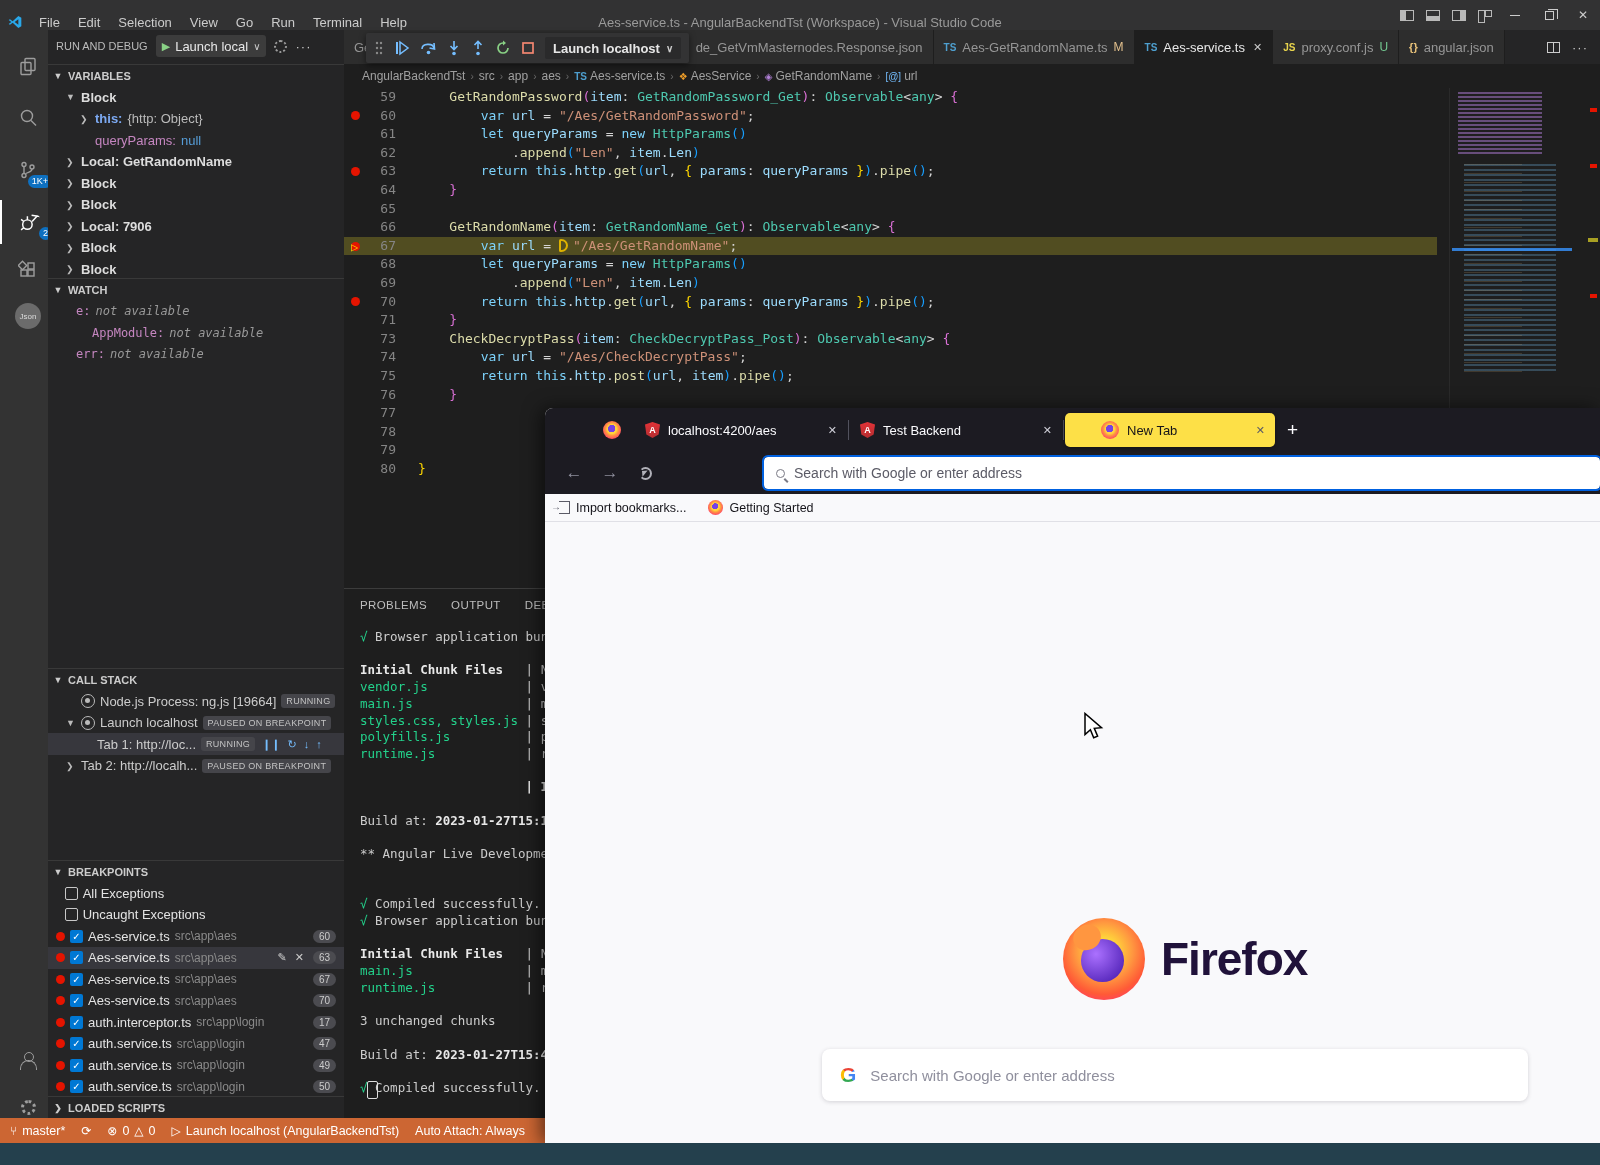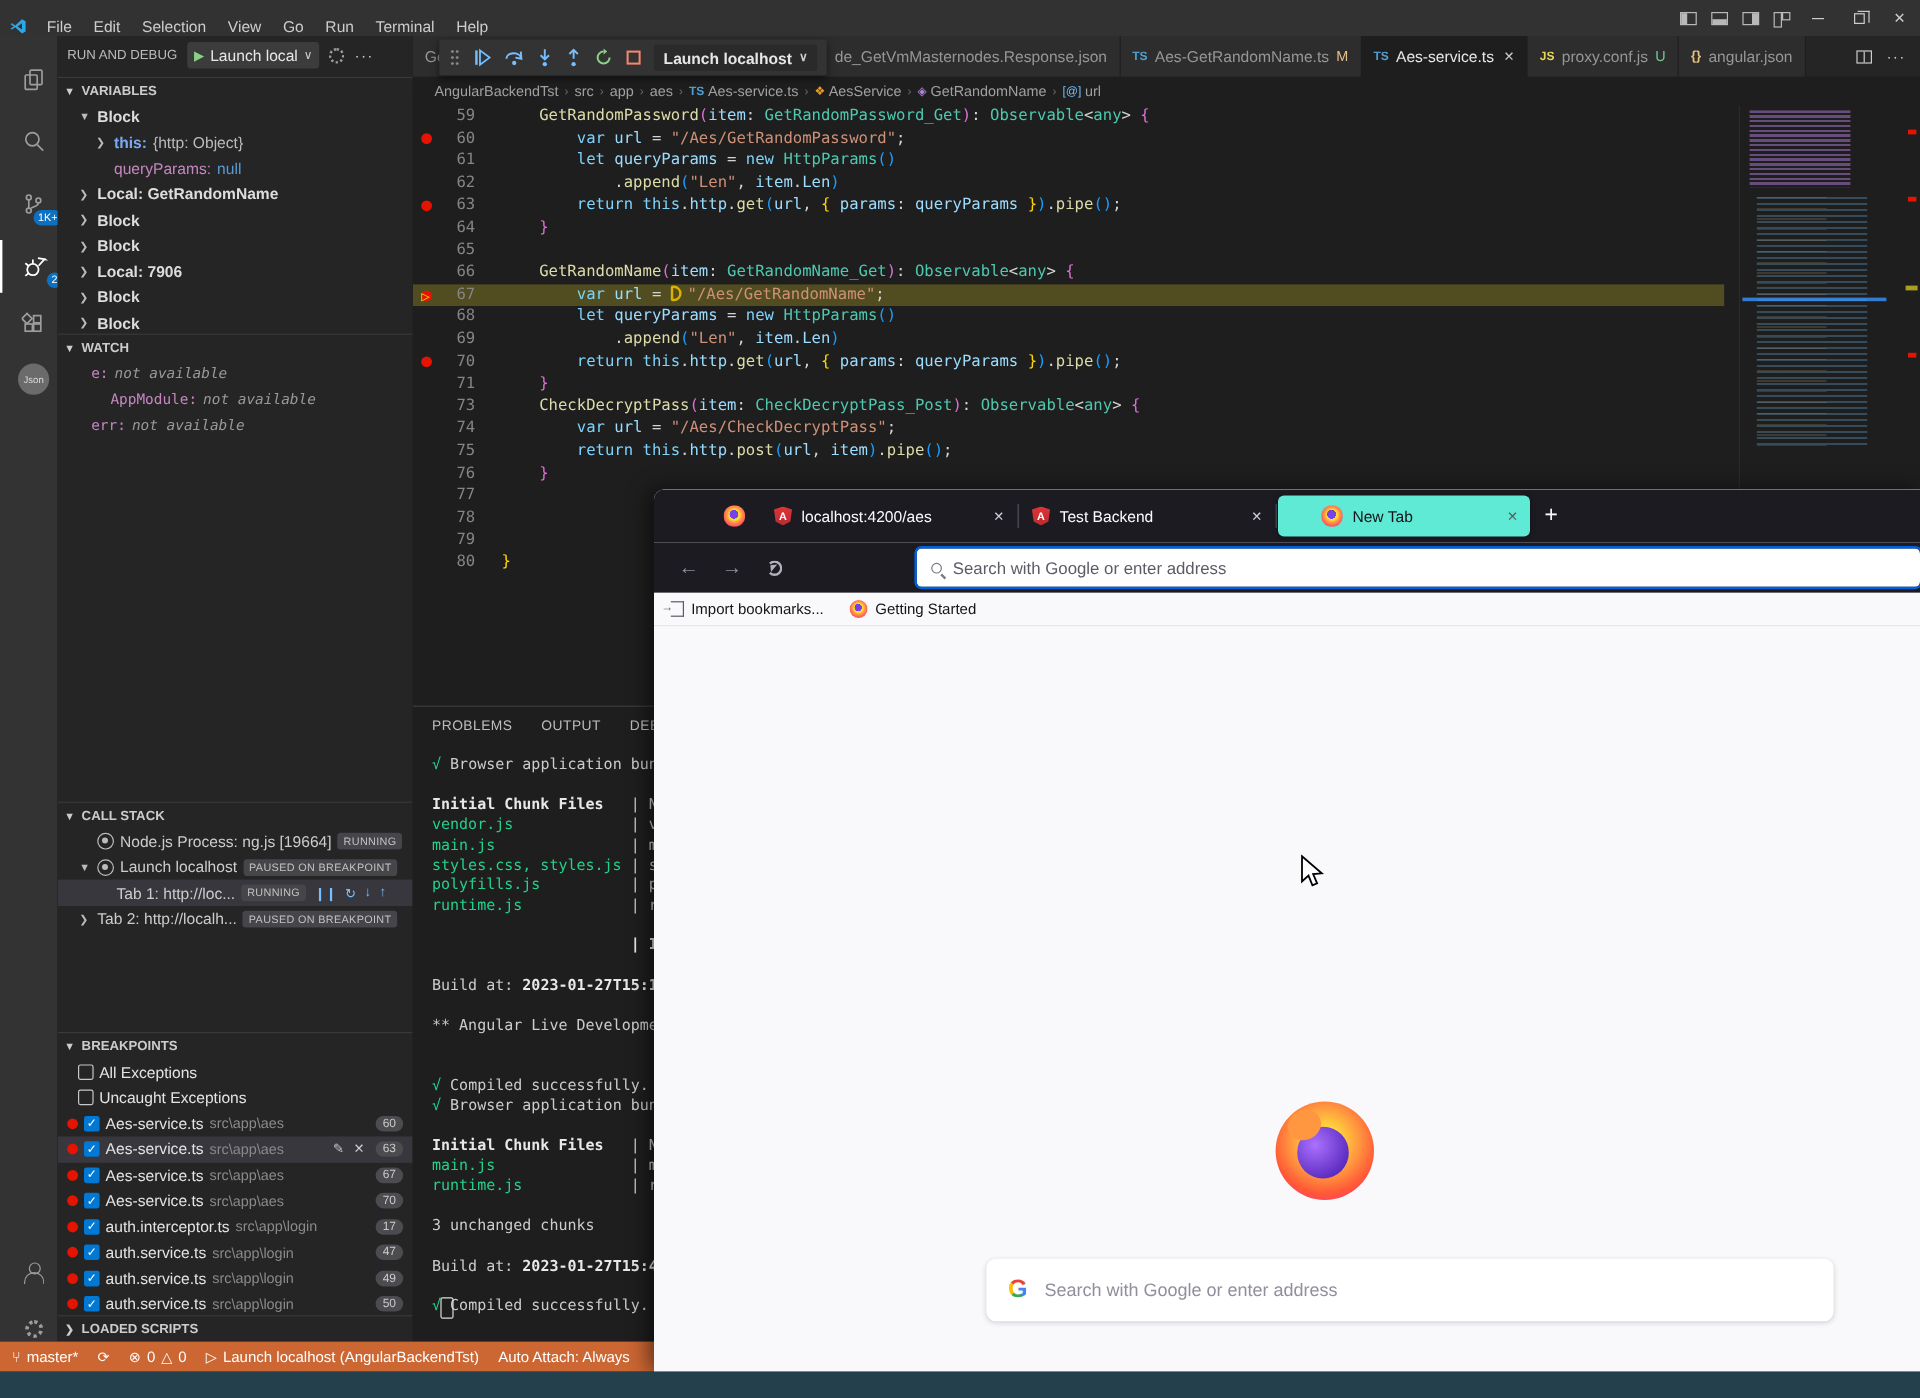--- a/index.html
+++ b/index.html
@@ -132,21 +132,21 @@
   .branch-ico{font-size:12px;}
   .stat-ico{font-size:12px;}
 
   
   #firefox{position:absolute;left:545px;top:408px;width:1055px;height:735px;z-index:10;box-shadow:-4px 0 18px rgba(0,0,0,.55);border-radius:8px 0 0 0;overflow:hidden;background:#f9f9fb;}
   #ff-tabbar{position:absolute;left:0;top:0;right:0;height:44px;background:#1c1b22;display:flex;align-items:center;}
   .ff-logo-s{width:18px;height:18px;border-radius:50%;flex:none;background:radial-gradient(circle at 48% 42%,#7542e5 0 26%,transparent 27%),radial-gradient(circle at 50% 45%,#ffd43b 0 34%,#ff9640 48%,#ff3b6b 78%,#e31587 100%);}
   .ang-shield{width:15px;height:16px;flex:none;clip-path:polygon(50% 0%,100% 16%,91% 78%,50% 100%,9% 78%,0% 16%);background:linear-gradient(180deg,#e23237,#b52e31);color:#fff;font-size:9px;font-weight:bold;display:flex;align-items:center;justify-content:center;}
   .ff-tab{height:34px;margin:5px 0;display:flex;align-items:center;gap:8px;padding:0 10px;color:#fbfbfe;font-size:13px;border-radius:5px;position:relative;}
   .ff-tab .ff-close{margin-left:14px;font-size:11px;color:#cfcfd8;}
-  .ff-tab.active{background:#5eead4;color:#15141a;box-shadow:0 1px 4px rgba(0,0,0,.4);padding-left:36px;}
+  .ff-tab.active{background:#fde047;color:#15141a;box-shadow:0 1px 4px rgba(0,0,0,.4);padding-left:36px;}
   .ff-tab.active .ff-close{color:#5b5b66;}
   .ff-tab-sep{width:1px;height:20px;background:#52525e;margin:0 1px;flex:none;}
   #ff-newtab-btn{color:#fbfbfe;font-size:19px;margin-left:12px;}
   #ff-navbar{position:absolute;left:0;top:44px;right:0;height:42px;background:#1c1b22;display:flex;align-items:center;gap:10px;padding-left:16px;}
   .nav-arrow{color:#8f8f9d;font-size:17px;width:26px;text-align:center;}
   .reload-ico{width:13px;height:13px;border:2px solid #b1b1b9;border-radius:50%;border-left-color:transparent;position:relative;margin:0 6px;}
   .reload-ico::after{content:"";position:absolute;left:-3px;top:-2px;border:4px solid transparent;border-right-color:#b1b1b9;transform:rotate(40deg);}
   #ff-urlbar{margin-left:96px;height:32px;flex:1;background:#fff;border-radius:4px;outline:2px solid #0061e0;display:flex;align-items:center;gap:9px;padding:0 12px;color:#5b5b66;font-size:14px;}
   .mag-ico{width:9px;height:9px;border:1.6px solid #7a7a85;border-radius:50%;position:relative;flex:none;}
   .mag-ico::after{content:"";position:absolute;left:8px;top:8px;width:5px;height:1.6px;background:#7a7a85;transform:rotate(45deg);transform-origin:0 0;}
@@ -181,20 +181,21 @@
     <span id="menubar" style="display: flex;">
         <span class="menu-item">File</span>
         <span class="menu-item">Edit</span>
         <span class="menu-item">Selection</span>
         <span class="menu-item">View</span>
         <span class="menu-item">Go</span>
         <span class="menu-item">Run</span>
         <span class="menu-item">Terminal</span>
         <span class="menu-item">Help</span>
       </span>
+    <span id="title-text">Aes-service.ts - AngularBackendTst (Workspace) - Visual Studio Code</span>
     <span id="win-ctrls">
       <span class="lay-ico l"></span>
       <span class="lay-ico b"></span>
       <span class="lay-ico r"></span>
       <span class="lay-ico g"></span>
       <span class="win-btn">
           <span class="min-glyph"></span>
         </span>
       <span class="win-btn">
           <span class="restore-glyph"></span>
@@ -643,20 +644,21 @@
       <span>Import bookmarks...</span>
     </span>
     <span class="bm-item">
       <span class="ff-logo-s" style="width:15px;height:15px;"></span>
       <span>Getting Started</span>
     </span>
   </div>
   <div id="ff-content">
     <div id="ff-brand">
       <span id="ff-logo-big"></span>
+      <span id="ff-wordmark">Firefox</span>
     </div>
     <div id="ff-search">
       <span class="g-logo">G</span>
       <span>Search with Google or enter address</span>
     </div>
 
   </div>
 </div>
 
 <div id="cursor">

